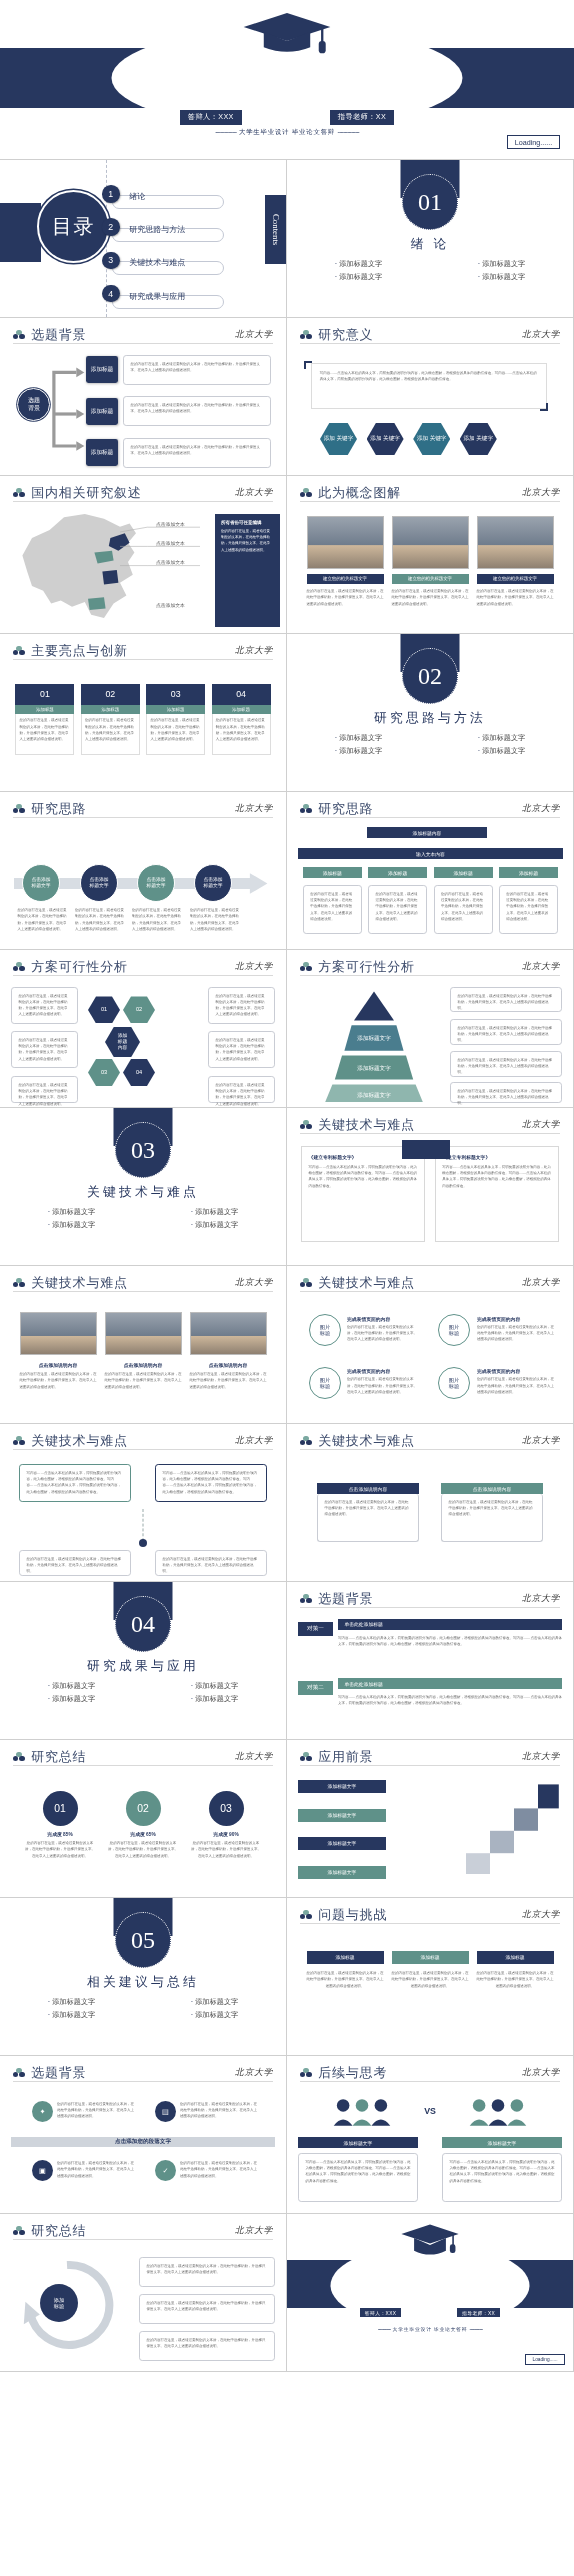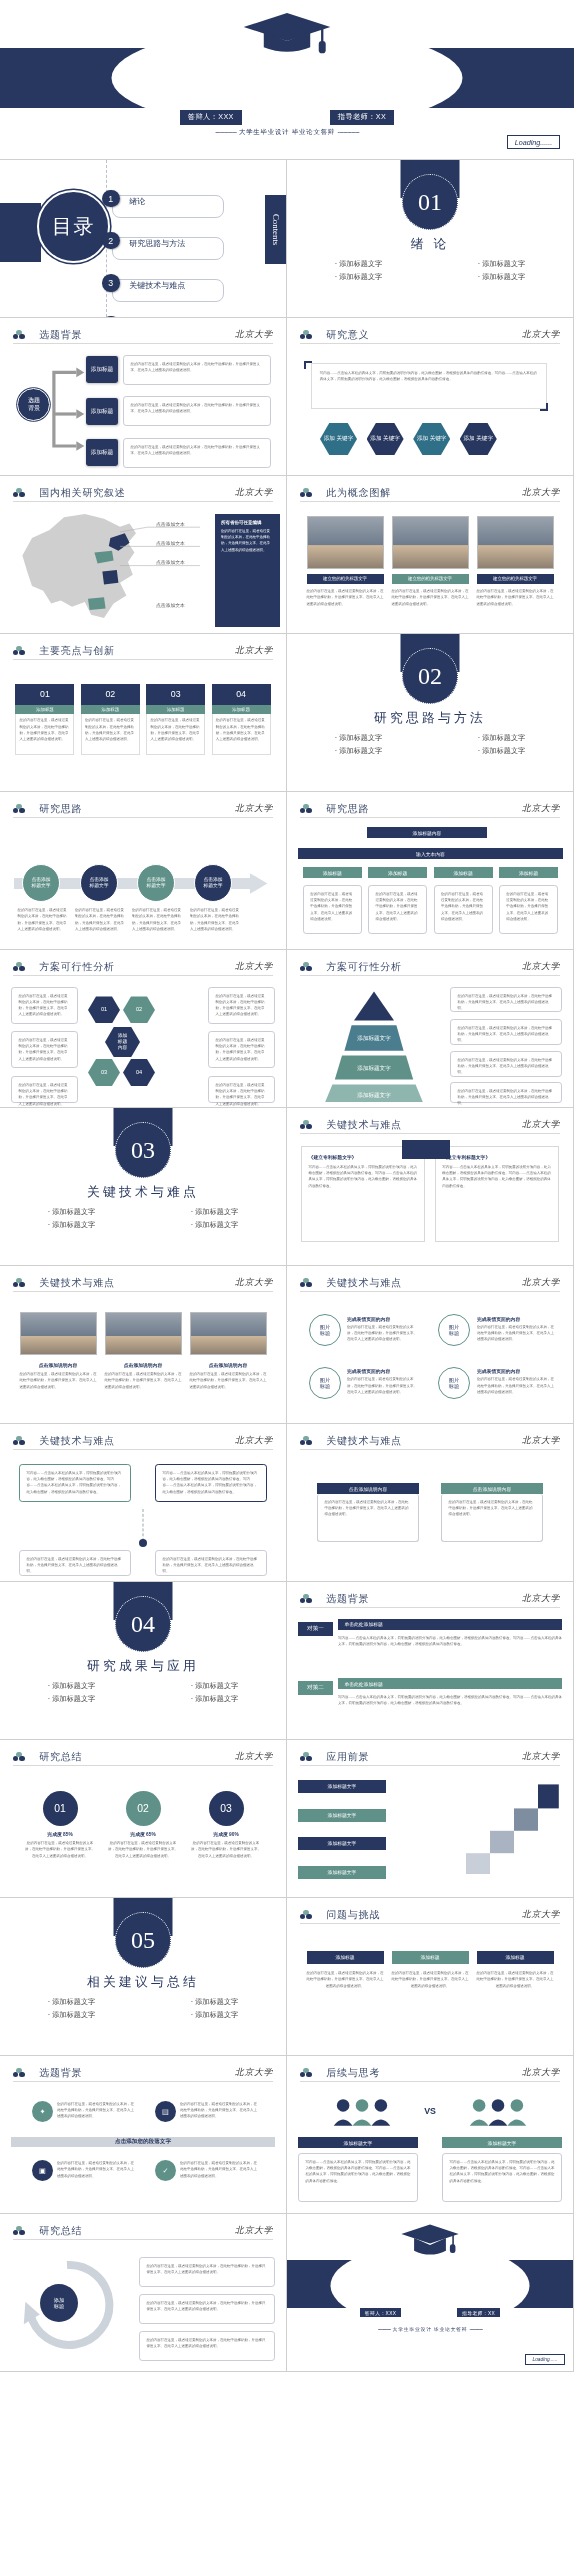--- a/index.html
+++ b/index.html
@@ -26,34 +26,34 @@
   .big-title { position:absolute; left:0; right:0; top:70px; text-align:center;
                font-size:27px; font-weight:bold; color:#27375f; letter-spacing:1.6px;
                text-shadow:1.6px 1.6px 0 #d8dce6; }
   .namerow { position:absolute; left:0; right:0; top:110px; display:flex;
              justify-content:center; gap:88px; }
   .namebox { background:#27375f; color:#fff; font-size:7.2px; padding:2.4px 8px; letter-spacing:0.4px; }
   .dashrow { position:absolute; left:0; right:0; top:128px; text-align:center;
              font-size:6.4px; color:#27375f; letter-spacing:0.8px; white-space:nowrap; }
   .dashrow .dsh { letter-spacing:-0.8px; }
   .loading { position:absolute; right:14.4px; bottom:9.6px; border:0.8px solid #27375f;
-             color:#27375f; font-size:7.2px; padding:1.6px 6.4px; font-style:italic; }
+             color:#27375f; font-size:7.2px; padding:1.6px 6.4px; }
 
   
   .toc-bar { position:absolute; left:0; top:43px; width:41px; height:59px; background:#27375f; }
   .toc-circle { position:absolute; left:37px; top:30px; width:73px; height:73px; border-radius:50%;
                 background:#27375f; border:2.4px solid #fff; box-shadow:0 0 0 1.6px #27375f;
                 display:flex; align-items:center; justify-content:center;
                 color:#fff; font-size:20px; letter-spacing:1.6px; }
   .toc-list { position:absolute; left:102px; top:19px; }
   .toc-item { display:flex; align-items:center; margin-bottom:3.2px; }
   .toc-num { width:17.5px; height:17.5px; border-radius:50%; background:#27375f; color:#fff;
              font-size:8.8px; display:flex; align-items:center; justify-content:center;
              box-shadow:0.8px 0.8px 1.6px rgba(0,0,0,.3); z-index:2; }
-  .toc-pill { margin-left:-7.2px; height:23px; border:0.8px solid #c3c8d4; border-radius:8px;
+  .toc-pill { margin-left:-7.2px; height:14px; border:0.8px solid #c3c8d4; border-radius:8px;
               padding:0 11px 11px 16px; display:flex; align-items:center;
               font-size:8px; color:#27375f; min-width:112px;margin-top:16px; }
   .toc-contents { position:absolute; right:0; top:35px; width:21px; height:69px; background:#27375f;
                   color:#fff; font-size:8.8px; writing-mode:vertical-rl;
                   display:flex; align-items:center; justify-content:center;
                   font-family:"Liberation Serif",serif; }
   .toc-dash { position:absolute; left:106px; top:0; bottom:0; width:0.8px;
               border-left:0.8px dashed #b9bfcc; }
 
   
@@ -71,21 +71,21 @@
   .sec-bullets span::before { content:"· "; color:#27375f; }
 
   
   .hdr { position:absolute; left:12.8px; right:12.8px; top:9.6px; height:16px;
          border-bottom:0.8px solid #d9d9d9; display:flex; align-items:center; }
   .hdr-icon { width:12px; height:10.4px; position:relative; margin-right:6.4px; flex:0 0 auto; }
   .hdr-icon i { position:absolute; width:5.6px; height:5.6px; border-radius:50%; display:block; }
   .hdr-icon i:nth-child(1){ background:#7aa8a0; left:3.2px; top:0; }
   .hdr-icon i:nth-child(2){ background:#27375f; left:0; top:4px; }
   .hdr-icon i:nth-child(3){ background:#27375f; left:6.4px; top:4px; }
-  .hdr-title { font-size:10px; color:#3b4a6b; letter-spacing:0.8px;margin-left:8px; }
+  .hdr-title { font-size:13px; color:#3b4a6b; letter-spacing:0.8px; }
   .hdr-logo { margin-left:auto; font-family:"Liberation Serif",serif; font-style:italic;
               font-size:8.8px; color:#333; letter-spacing:0.8px; }
 
   
   .body { position:absolute; left:11px; right:11px; top:32px; bottom:6.4px; }
   .lorem { font-size:3.5px; line-height:1.8; color:#666; }
   .nbox { background:#27375f; color:#fff; font-size:5.6px; display:flex;
           align-items:center; justify-content:center; text-align:center;
           border-radius:2.4px; box-shadow:0.8px 0.8px 2.4px rgba(0,0,0,.25); }
   .obox { border:0.8px solid #c9ccd4; border-radius:3.2px; padding:4.8px 6.4px; background:#fff; }

